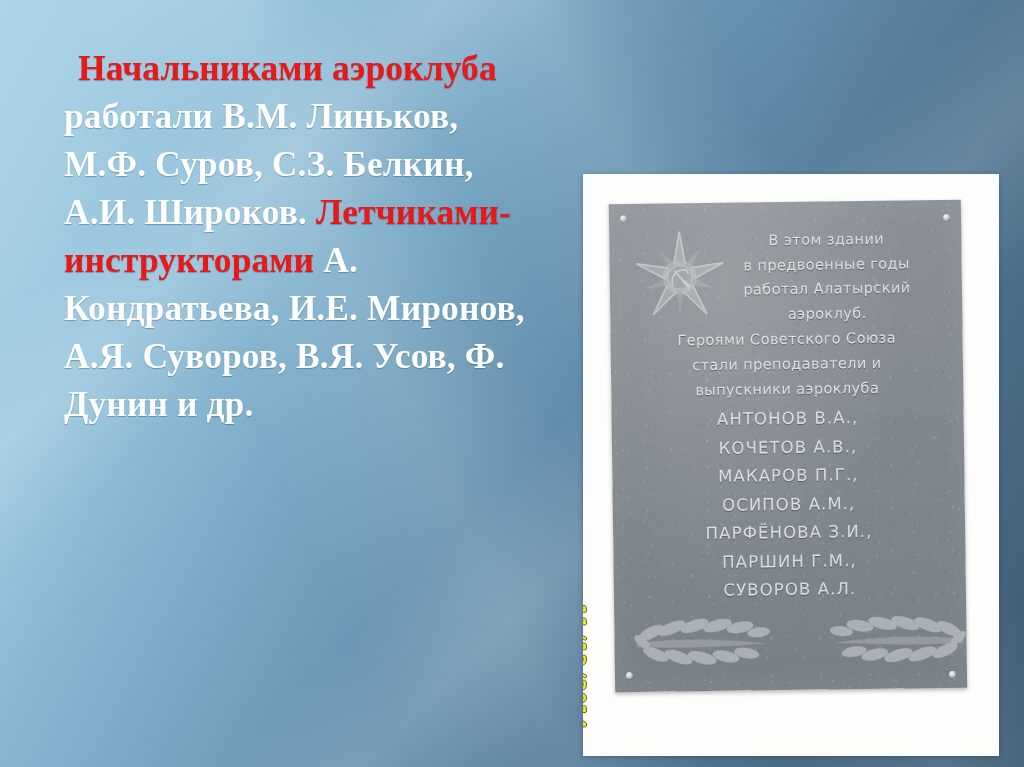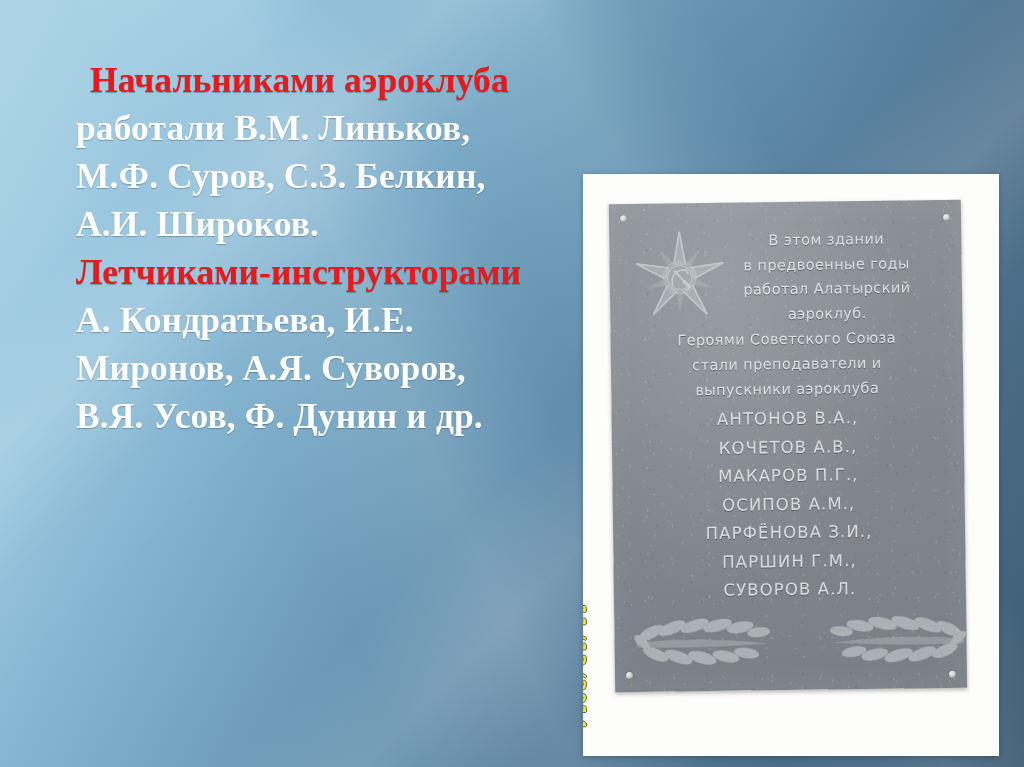--- a/index.html
+++ b/index.html
@@ -71,21 +71,21 @@
   
   #text-block {
     position: absolute;
     left: 64px;
     top: 44px;
     width: 470px;
     z-index: 4;
   }
 
   .para {
-    margin: 12px;
+    margin: 0;
     color: #ffffff;
     font-size: 35.5px;
     line-height: 48px;
     font-weight: bold;
     text-indent: 14px;
     text-shadow: 0 1px 1px rgba(20,50,70,0.33);
     letter-spacing: 0.1px;
   }
 
   .hl { color: #e8191a; }

